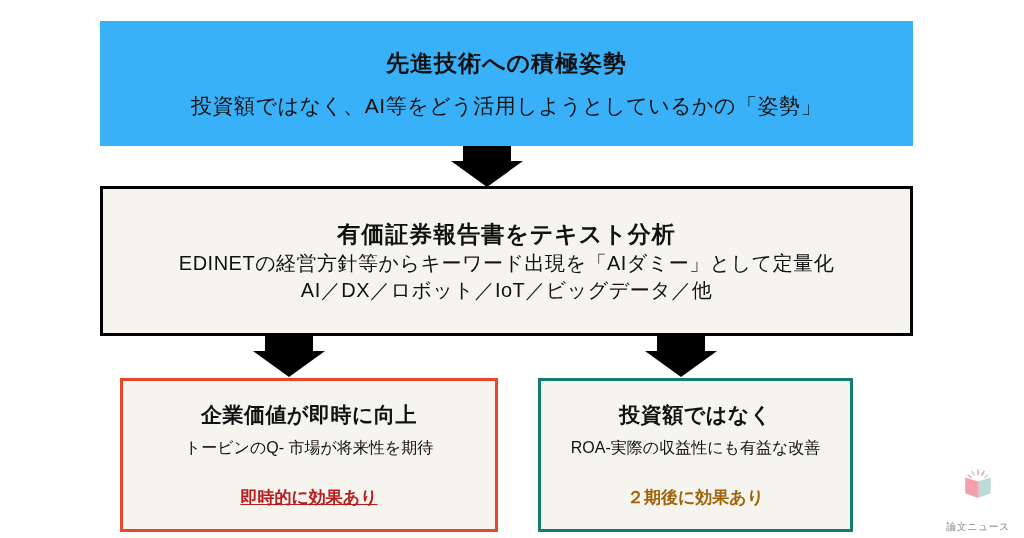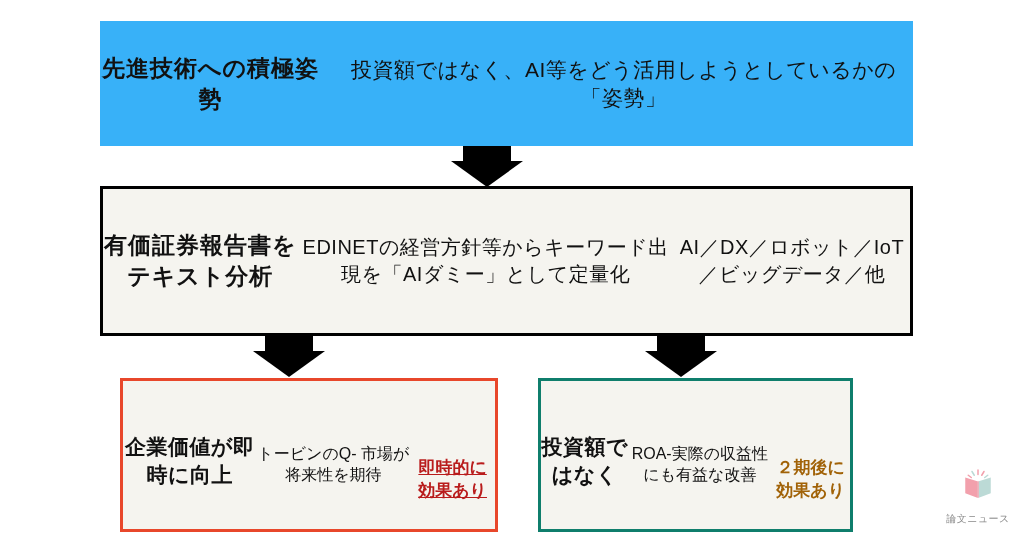--- a/index.html
+++ b/index.html
@@ -12,21 +12,21 @@
     position: relative;
     width: 1024px;
     height: 538px;
     background: #ffffff;
     overflow: hidden;
   }
   .box {
     position: absolute;
     box-sizing: border-box;
     display: flex;
-    flex-direction: row;
+    flex-direction: column;
     align-items: center;
     justify-content: center;
     text-align: center;
     color: #111111;
   }
   
   .box.top {
     left: 100px; top: 21px;
     width: 813px; height: 125px;
     background: #38b1f8;
@@ -71,21 +71,21 @@
   .arrow-2 { left: 253px; top: 336px; }
   .arrow-3 { left: 645px; top: 336px; }
   
   .logo {
     position: absolute;
     left: 942px; top: 468px;
     width: 72px;
     display: flex;
     flex-direction: column;
     align-items: center;
-    gap: 10px;
+    gap: 18px;
   }
   .logo-text {
     font-size: 10px;
     color: #8a8a8a;
     letter-spacing: 0.5px;
     white-space: nowrap;
   }
 </style>
 </head>
 <body>

